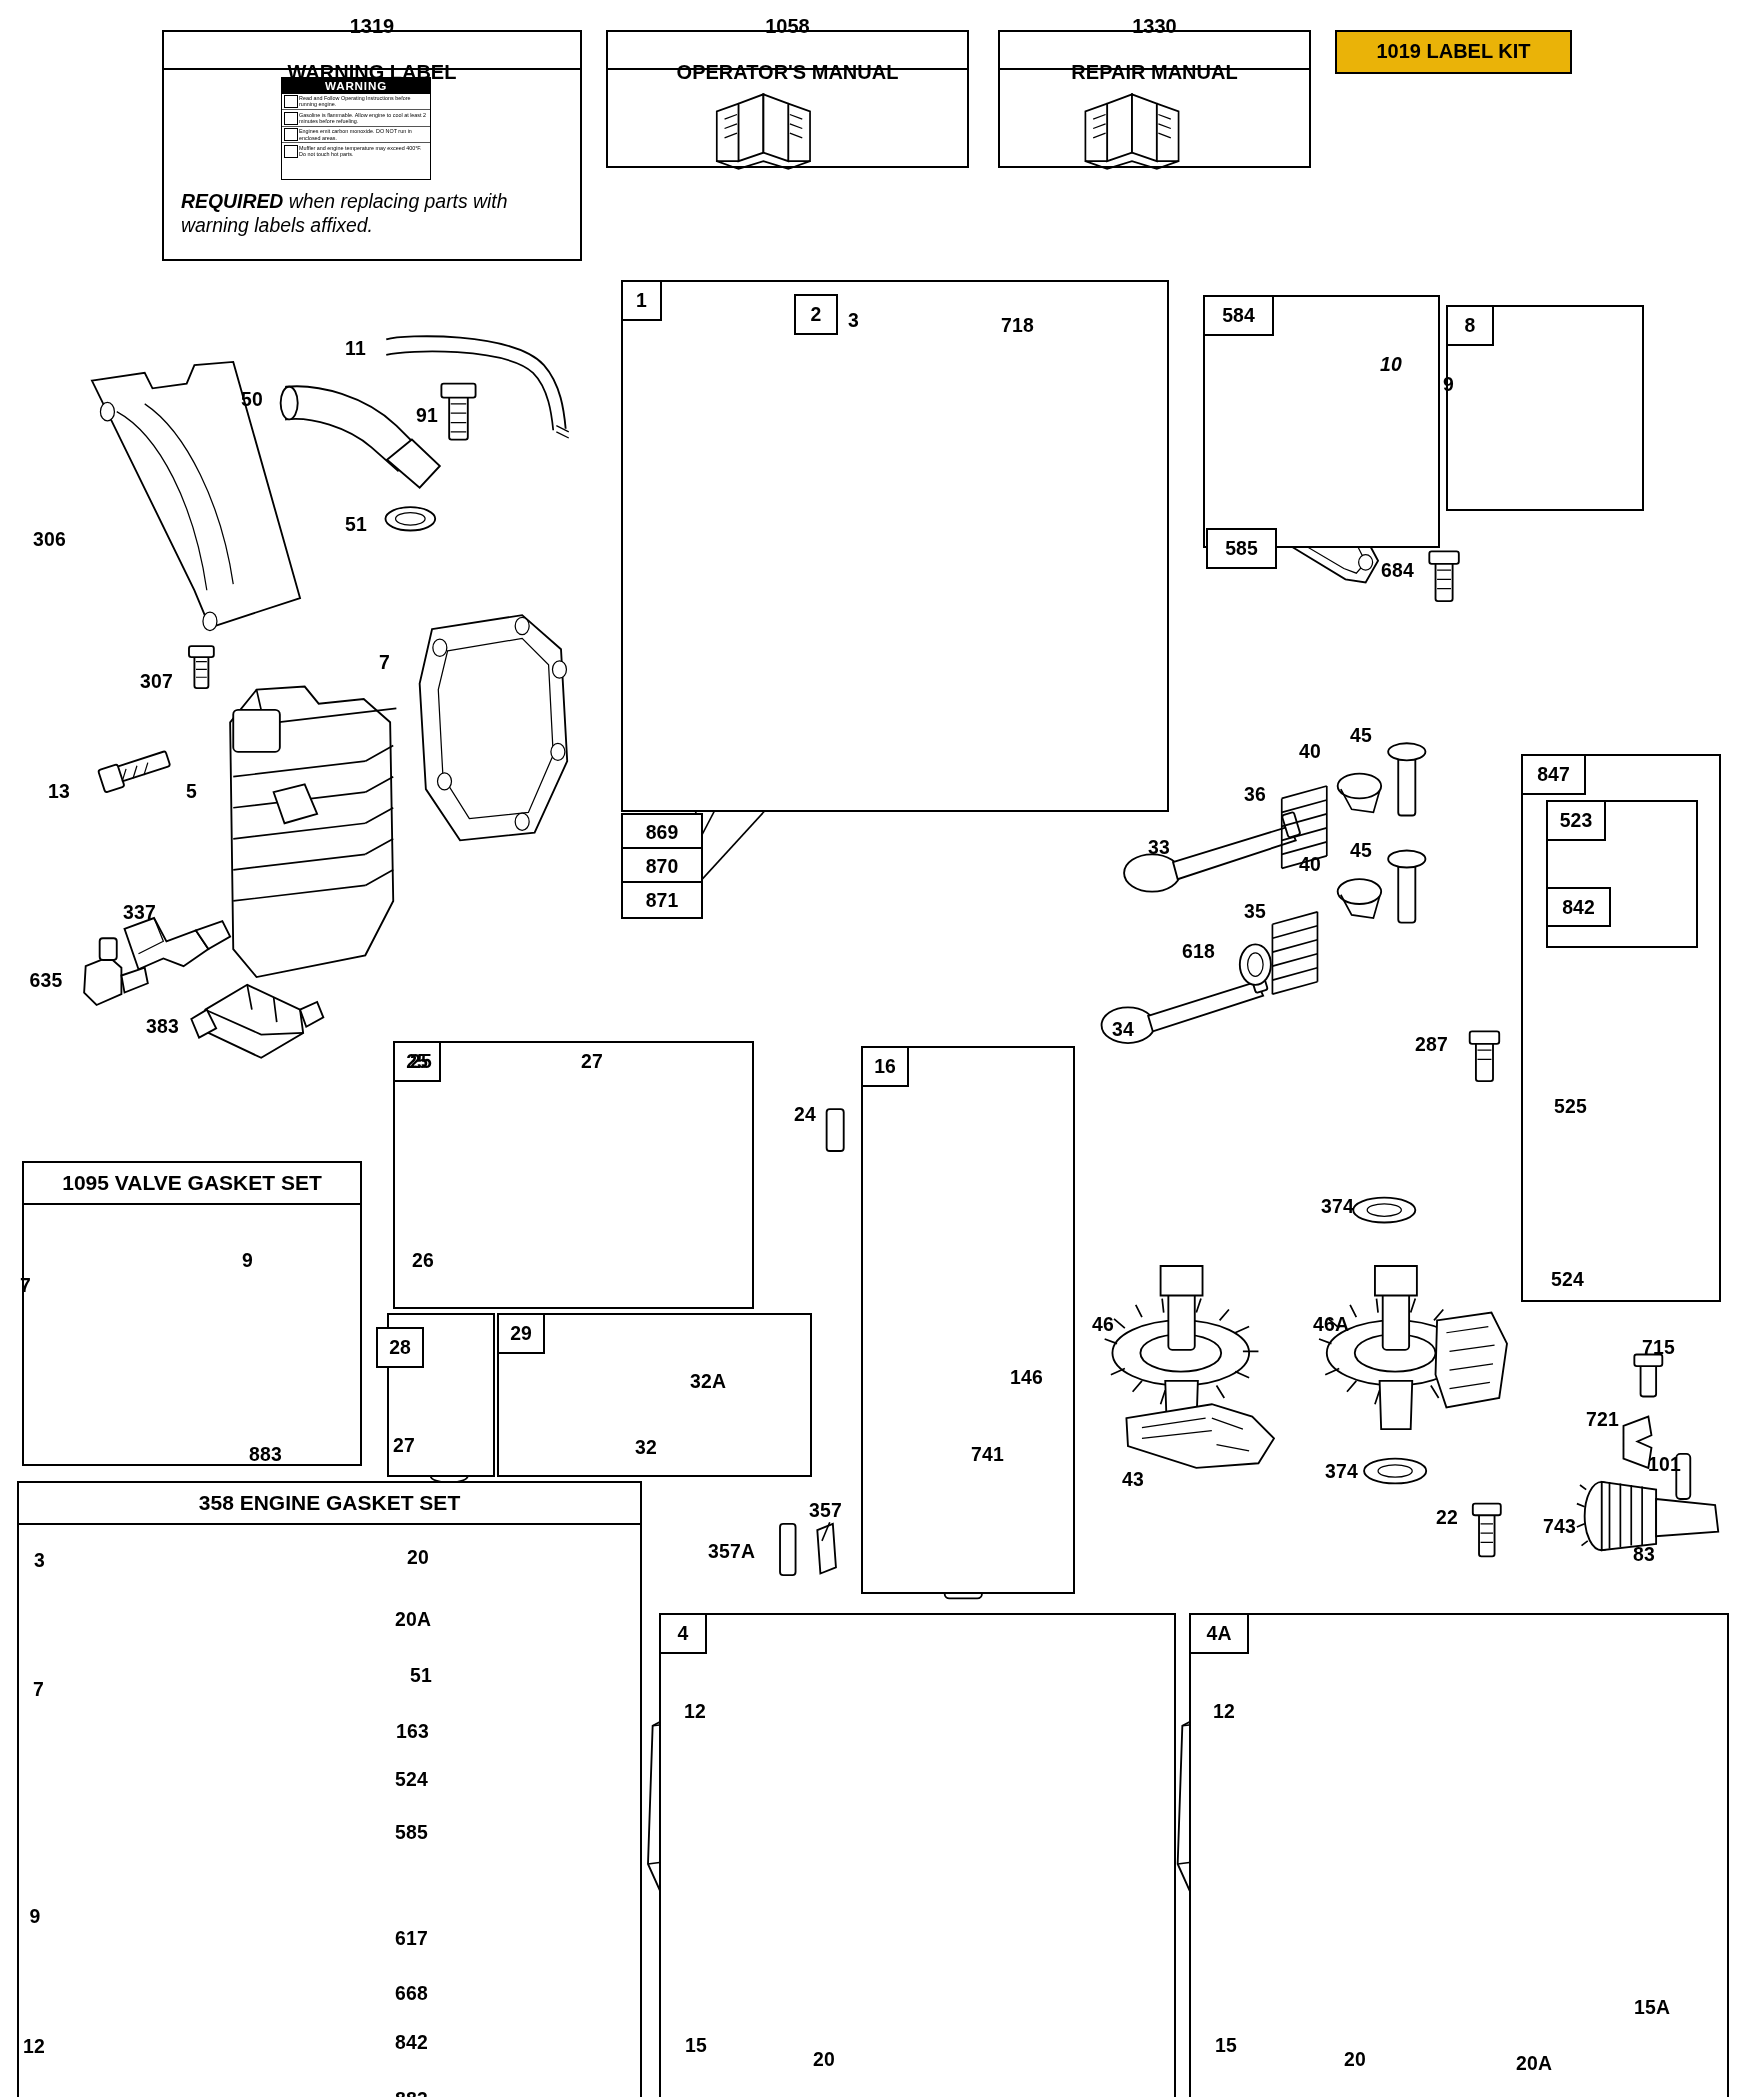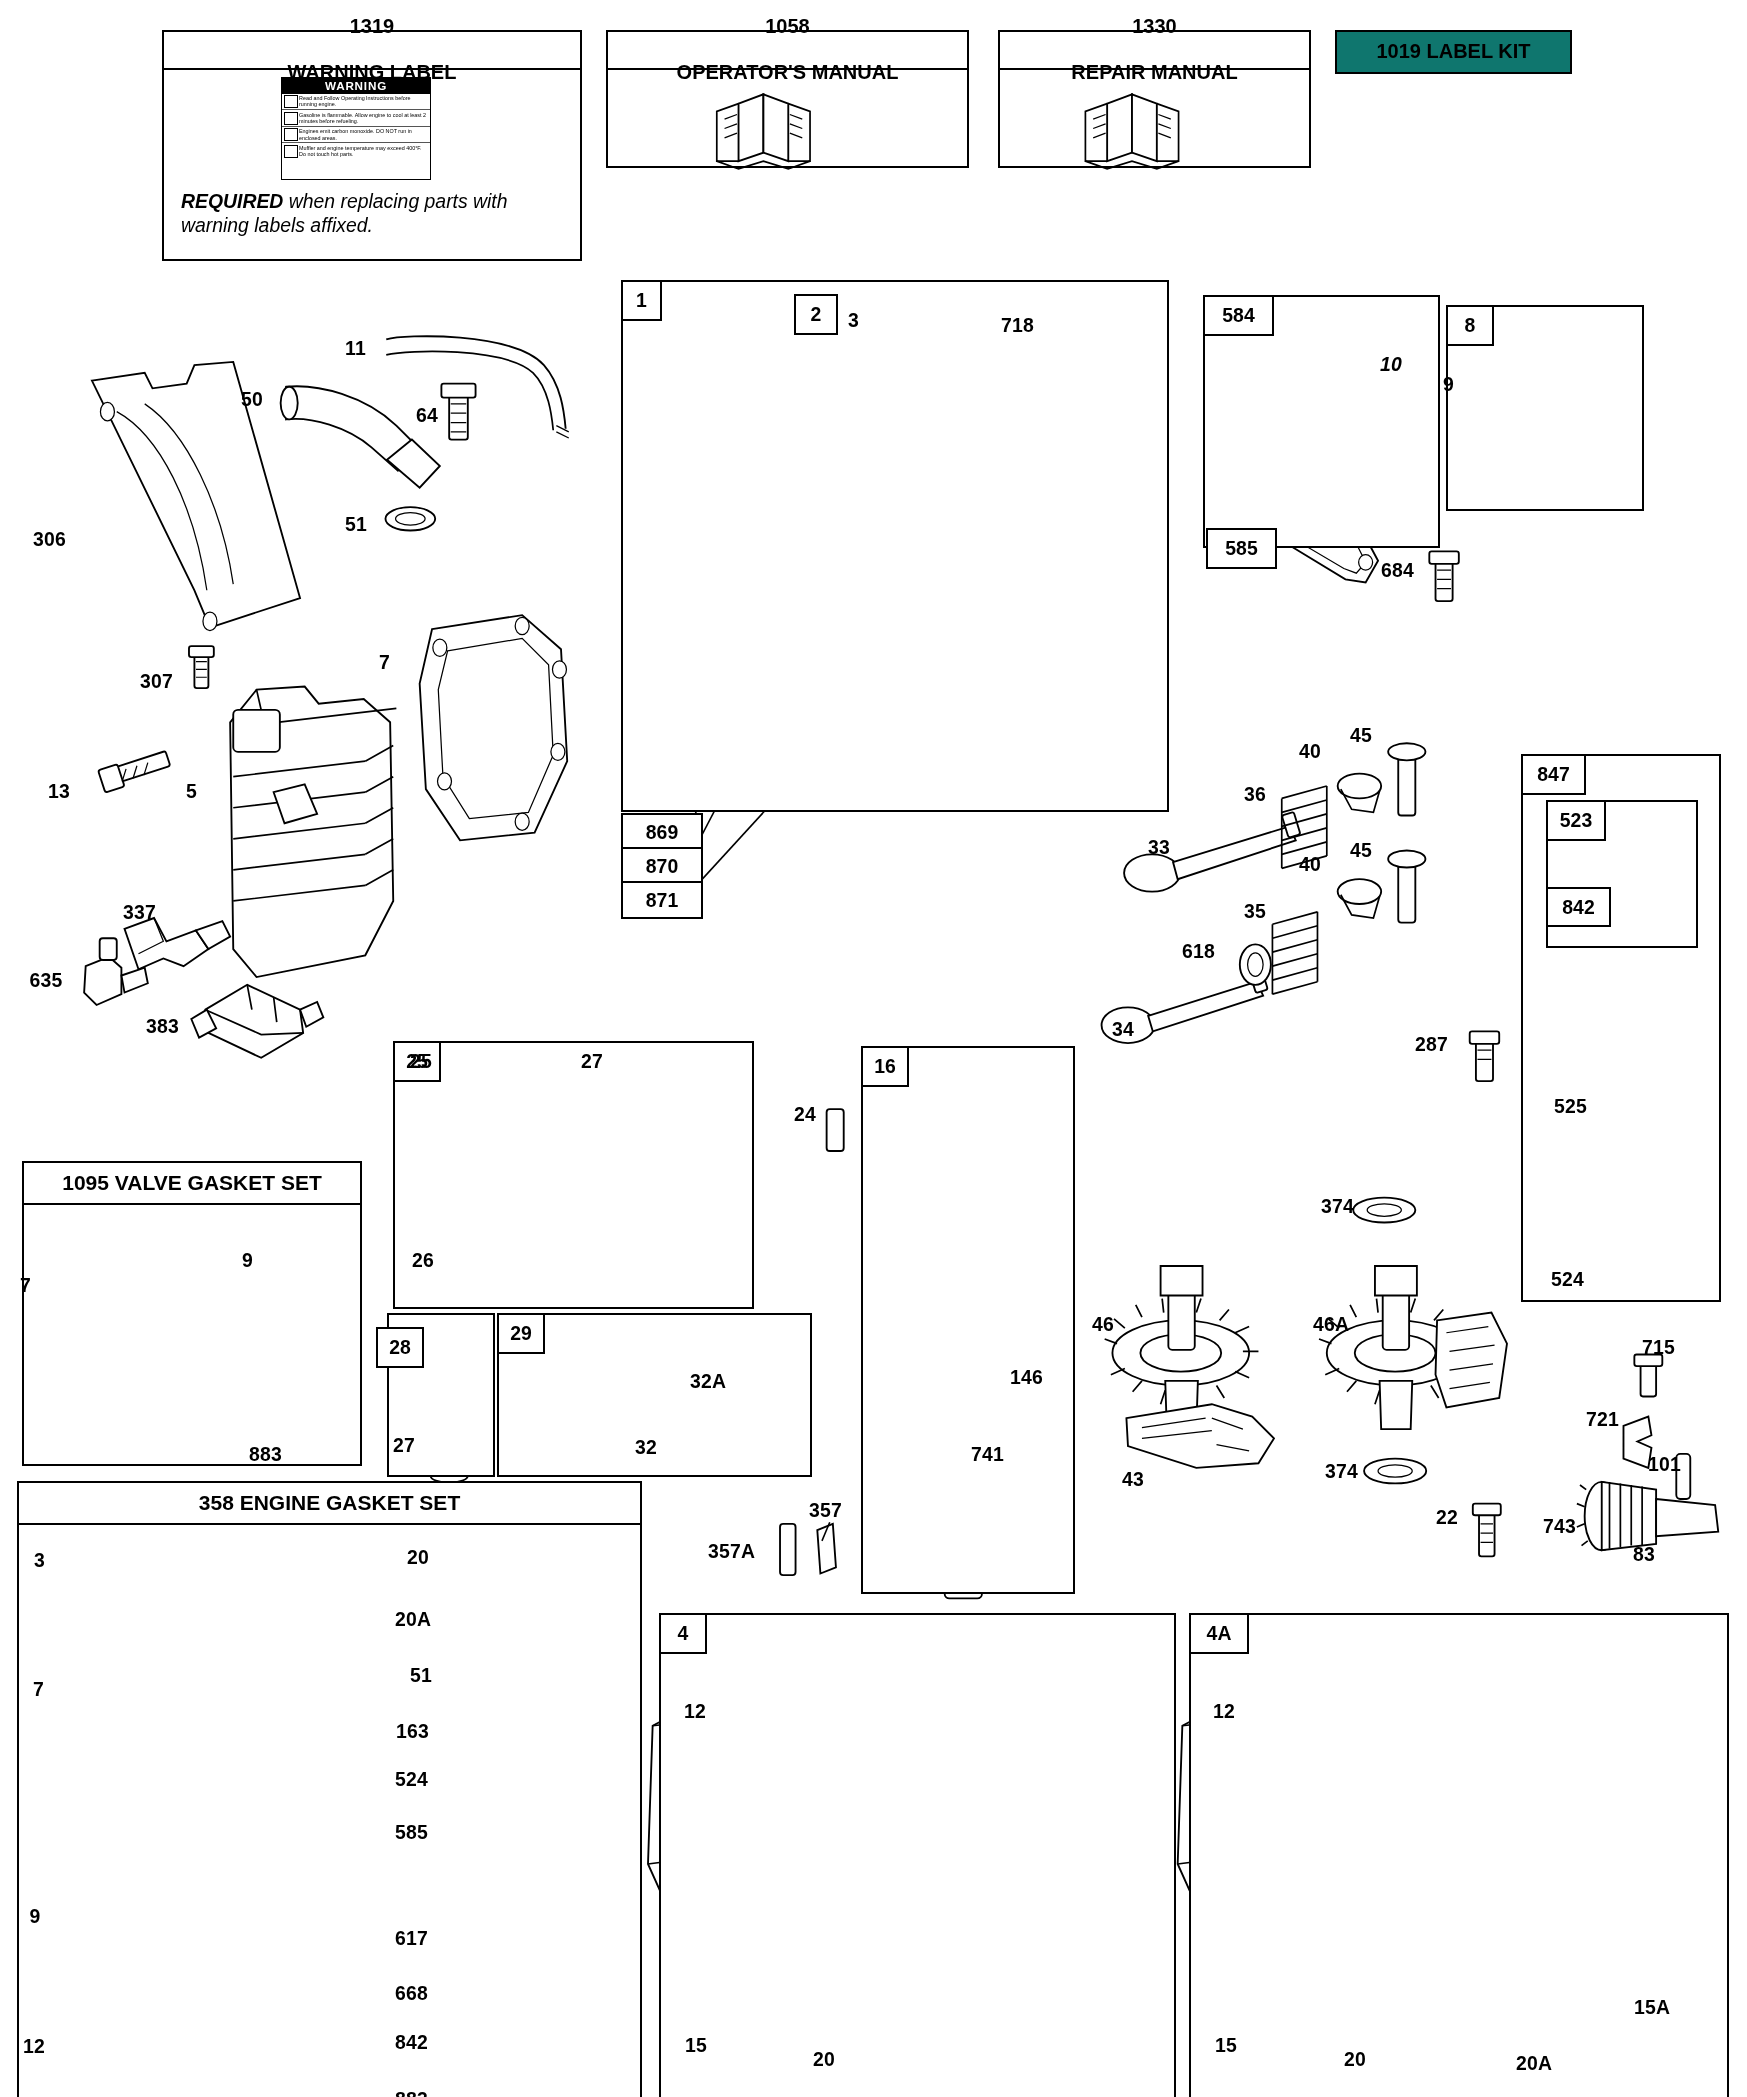--- a/index.html
+++ b/index.html
@@ -1,19 +1,19 @@
 <!DOCTYPE html>
 <html style="font-size:12.4px"><head>
 <meta charset="utf-8">
 <style>
   html,body{margin:0;padding:0;background:#ffffff;}
   body{width:1748px;height:2097px;position:relative;font-family:"Liberation Sans",sans-serif;color:#000;}
   .lbl{position:absolute;font-size:19.4px;font-weight:700;letter-spacing:0.2px;white-space:nowrap;}
   .box{position:absolute;border:2.3px solid #000;background:#fff;}
-  .boxtitle{position:absolute;border:2.3px solid #000;background:#0f766e;display:flex;align-items:center;justify-content:center;font-size:20px;font-weight:700;}
+  .boxtitle{position:absolute;border:2.3px solid #000;background:#eab308;display:flex;align-items:center;justify-content:center;font-size:20px;font-weight:700;}
   .numbox{position:absolute;border:2.3px solid #000;background:#fff;display:flex;align-items:center;justify-content:center;font-size:19.4px;font-weight:700;}
   svg{position:absolute;left:0;top:0;overflow:visible;}
   .part{fill:#fff;stroke:#000;stroke-width:2.4;}
   .part2{fill:none;stroke:#000;stroke-width:2.2;}
   .thin{fill:none;stroke:#000;stroke-width:1.6;}
   .thinf{fill:#fff;stroke:#000;stroke-width:1.6;}
   .leader{stroke:#000;stroke-width:2;fill:none;}
   .warnbox{position:absolute;border:2.3px solid #000;background:#fff;}
   .warnlbl{position:absolute;left:0;right:0;top:0;height:36px;border-bottom:2.3px solid #000;display:flex;align-items:center;justify-content:center;font-size:20px;font-weight:700;flex-direction:column;}
   .warnimg{position:absolute;border:1.6px solid #000;background:#fff;}
@@ -659,21 +659,21 @@
 </div>
 
 <div class="box" style="left:17px;top:1481px;width:621px;height:614px;">
   <div class="gsettitle">
     <span>358</span>&nbsp;<span>ENGINE GASKET SET</span>
   </div>
 </div>
 
 <div class="lbl" style="left:345px;top:337px;">11</div>
 <div class="lbl" style="left:241px;top:388px;">50</div>
-<div class="lbl" style="left:416px;top:404px;">64</div>
+<div class="lbl" style="left:416px;top:404px;">91</div>
 <div class="lbl" style="left:345px;top:513px;">51</div>
 <div class="lbl" style="left:33px;top:528px;">306</div>
 <div class="lbl" style="left:140px;top:670px;">307</div>
 <div class="lbl" style="left:379px;top:651px;">7</div>
 <div class="lbl" style="left:48px;top:780px;">13</div>
 <div class="lbl" style="left:186px;top:780px;">5</div>
 <div class="lbl" style="left:123px;top:901px;">337</div>
 <div class="lbl" style="left:29.5px;top:969px;">635</div>
 <div class="lbl" style="left:146px;top:1015px;">383</div>
 

